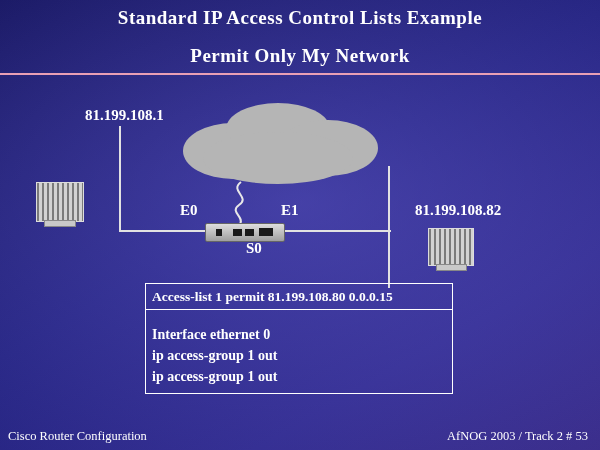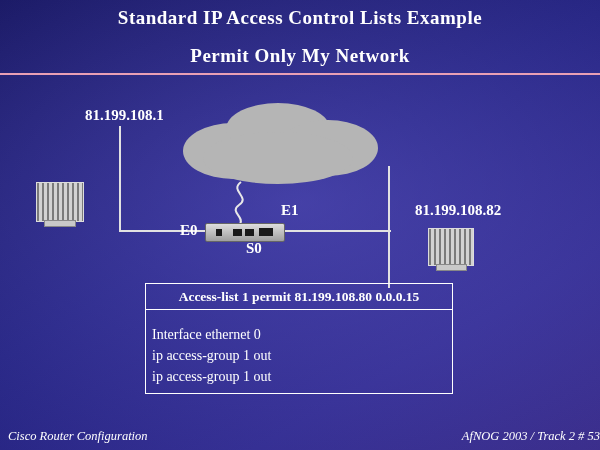--- a/index.html
+++ b/index.html
@@ -34,35 +34,35 @@
   .ws-base { position:absolute; left:15%; bottom:-6px; width:66%; height:5px; background:#c9c9c9; border:1px solid #888; }
 
   .router { position:absolute; left:205px; top:223px; width:78px; height:17px;
             background:linear-gradient(#dedede,#9f9f9f); border:1px solid #666; border-radius:2px; }
   .router .slot { position:absolute; background:#1a1a1a; }
   .slot1 { left:10px; top:5px; width:6px; height:7px; }
   .slot2 { left:27px; top:5px; width:9px; height:7px; }
   .slot3 { left:39px; top:5px; width:9px; height:7px; }
   .slot4 { left:53px; top:4px; width:14px; height:8px; }
 
-  .if-e0 { left:180px; top:202px;margin-top:20px; }
+  .if-e0 { left:180px; top:202px; }
   .if-s0 { left:246px; top:196px;margin-top:44px; }
   .if-e1 { left:281px; top:202px; }
   .ip-left     { left:85px;  top:107px; }
   .ip-topright { left:377px; top:107px; }
   .ip-right    { left:415px; top:202px;text-align:center; }
 
   .config-box { position:absolute; left:145px; top:283px; width:306px; border:1px solid #ffffff; }
-  .acl-row  { border-bottom:1px solid #ffffff; padding:5px 6px 4px; font-weight:bold; font-size:13.5px; white-space:nowrap;text-align:center; }
-  .config-body { padding:14px 6px 6px; font-weight:normal; font-size:14px; }
+  .acl-row  { border-bottom:1px solid #ffffff; padding:5px 6px 4px; font-weight:bold; font-size:13.5px; white-space:nowrap; }
+  .config-body { padding:14px 6px 6px; font-weight:bold; font-size:14px; }
   .config-body div { line-height:21px; white-space:nowrap; }
 
-  .footer { position:absolute; bottom:6px; font-size:12.5px; font-style:italic; }
+  .footer { position:absolute; bottom:6px; font-size:12.5px; }
   .footer-left  { left:8px; }
-  .footer-right { right:0; }
+  .footer-right { right:12px; }
 </style>
 </head>
 <body>
 
 <div class="slide">
 
   <div class="title-line l1">Standard IP Access Control Lists Example</div>
   <div class="title-line l2">Permit Only My Network</div>
   <div class="pink-rule"></div>
 

